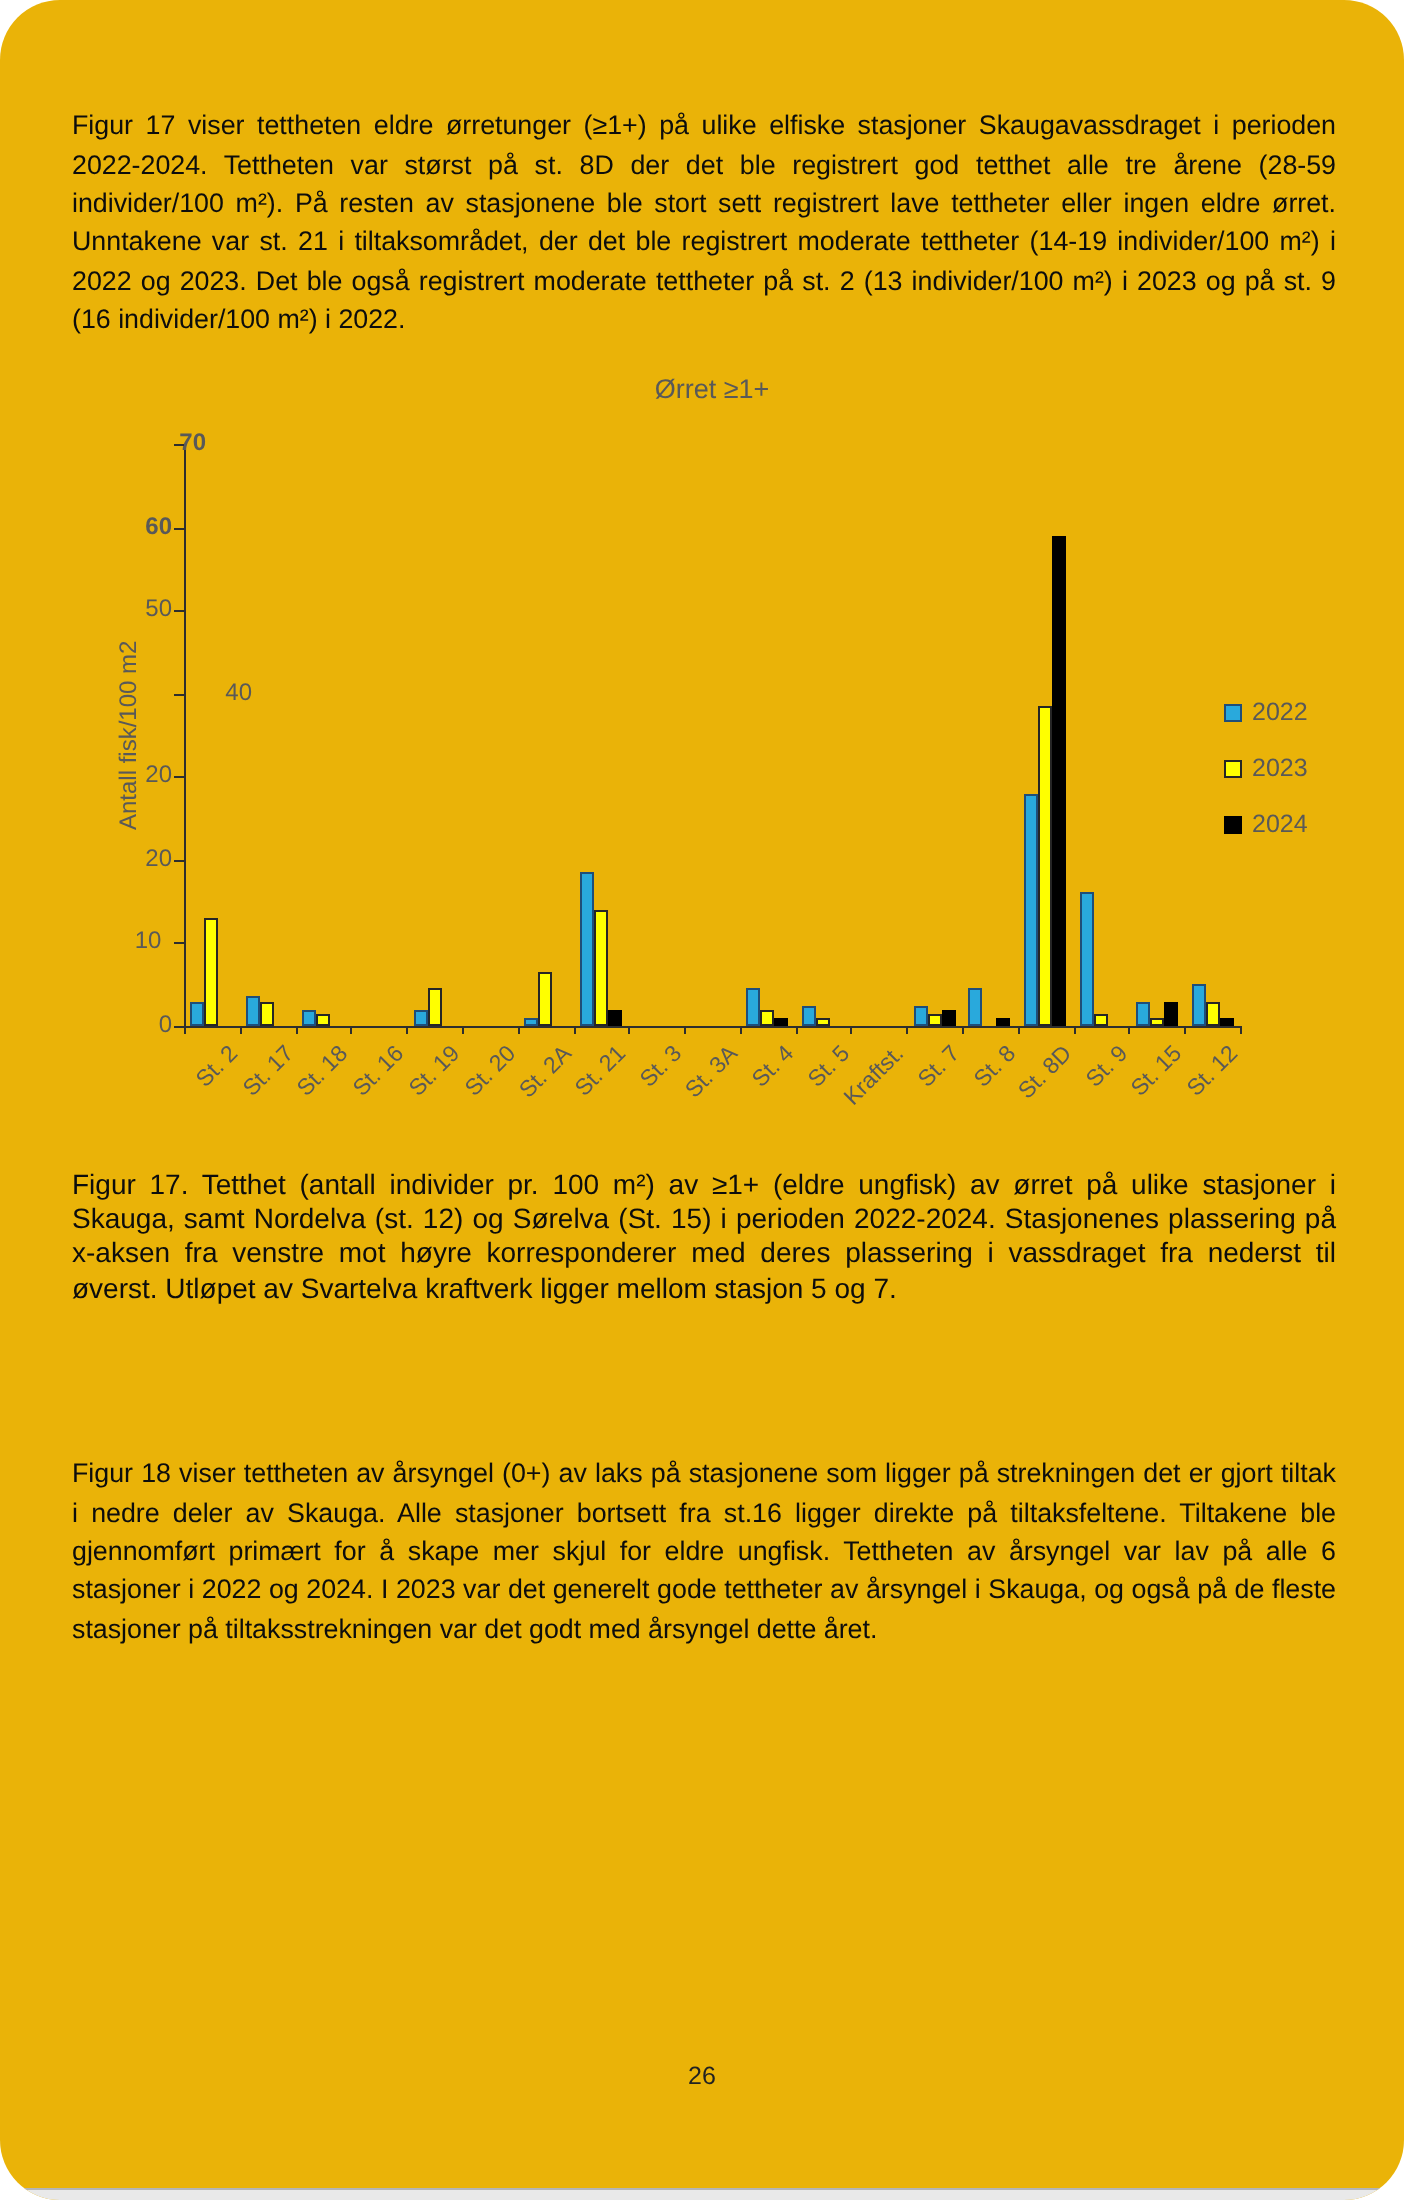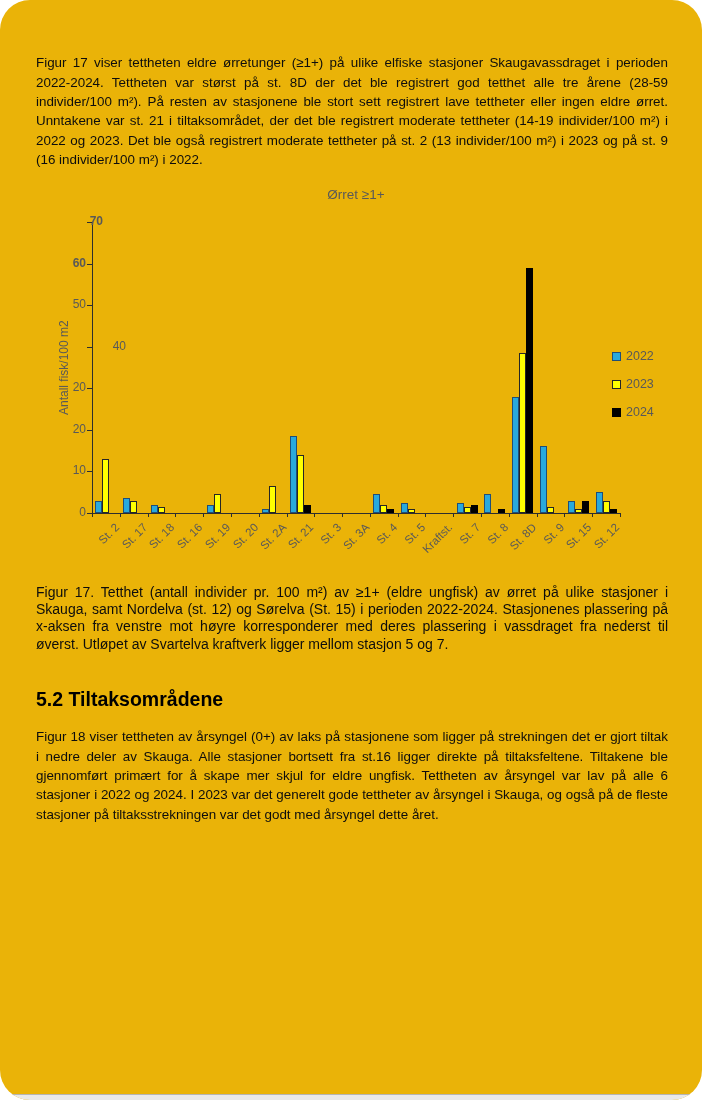--- a/index.html
+++ b/index.html
@@ -62,21 +62,21 @@
 <div id="page">
 
   <p id="para1" class="para">Figur 17 viser tettheten eldre ørretunger (≥1+) på ulike elfiske stasjoner Skaugavassdraget i perioden 2022-2024. Tettheten var størst på st. 8D der det ble registrert god tetthet alle tre årene (28-59 individer/100 m²). På resten av stasjonene ble stort sett registrert lave tettheter eller ingen eldre ørret. Unntakene var st. 21 i tiltaksområdet, der det ble registrert moderate tettheter (14-19 individer/100 m²) i 2022 og 2023. Det ble også registrert moderate tettheter på st. 2 (13 individer/100 m²) i 2023 og på st. 9 (16 individer/100 m²) i 2022.</p>
 
   <div id="chart">
     <div id="chart-title">Ørret ≥1+</div>
     <div id="ylabel">Antall fisk/100 m2</div>
     <div id="plot"></div>
   <div class="ytick-label" style="left: 2px; top: 320px;">0</div>
       <div class="ytick-mark" style="left: 27px; top: 328px;"></div>
-      <div class="ytick-label" style="left: 2px; top: 278.429px;">10</div>
+      <div class="ytick-label" style="left: 2px; top: 278.429px; text-align: center;">10</div>
       <div class="ytick-mark" style="left: 27px; top: 286.429px;"></div>
       <div class="ytick-label" style="left: 2px; top: 236.857px;">20</div>
       <div class="ytick-mark" style="left: 27px; top: 244.857px;"></div>
       <div class="ytick-label" style="left: 2px; top: 195.286px;">20</div>
       <div class="ytick-mark" style="left: 27px; top: 203.286px;"></div>
       <div class="ytick-label" style="left: 2px; top: 153.714px; padding-left: 40px;">40</div>
       <div class="ytick-mark" style="left: 27px; top: 161.714px;"></div>
       <div class="ytick-label" style="left: 2px; top: 112.143px;">50</div>
       <div class="ytick-mark" style="left: 27px; top: 120.143px;"></div>
       <div class="ytick-label" style="left: 2px; top: 70.5714px; font-weight: bold;">60</div>
@@ -165,19 +165,19 @@
         <span class="legend-label">2023</span>
       </div>
       <div class="legend-item" style="left: 552px; top: 220px;">
         <span class="legend-swatch" style="background: rgb(0, 0, 0); border: 1px solid rgb(0, 0, 0);"></span>
         <span class="legend-label">2024</span>
       </div>
     </div>
 
   <p id="caption" class="para">Figur 17. Tetthet (antall individer pr. 100 m²) av ≥1+ (eldre ungfisk) av ørret på ulike stasjoner i Skauga, samt Nordelva (st. 12) og Sørelva (St. 15) i perioden 2022-2024. Stasjonenes plassering på x-aksen fra venstre mot høyre korresponderer med deres plassering i vassdraget fra nederst til øverst. Utløpet av Svartelva kraftverk ligger mellom stasjon 5 og 7.</p>
 
-  <h2 id="heading">5.2 Tiltaksområdene</h2>
 
   <p id="para2" class="para">Figur 18 viser tettheten av årsyngel (0+) av laks på stasjonene som ligger på strekningen det er gjort tiltak i nedre deler av Skauga. Alle stasjoner bortsett fra st.16 ligger direkte på tiltaksfeltene. Tiltakene ble gjennomført primært for å skape mer skjul for eldre ungfisk. Tettheten av årsyngel var lav på alle 6 stasjoner i 2022 og 2024. I 2023 var det generelt gode tettheter av årsyngel i Skauga, og også på de fleste stasjoner på tiltaksstrekningen var det godt med årsyngel dette året.</p>
 
+  <div id="pagenum">26</div>
 
   <div id="footer-bar"></div>
 </div>
 
 </body></html>

